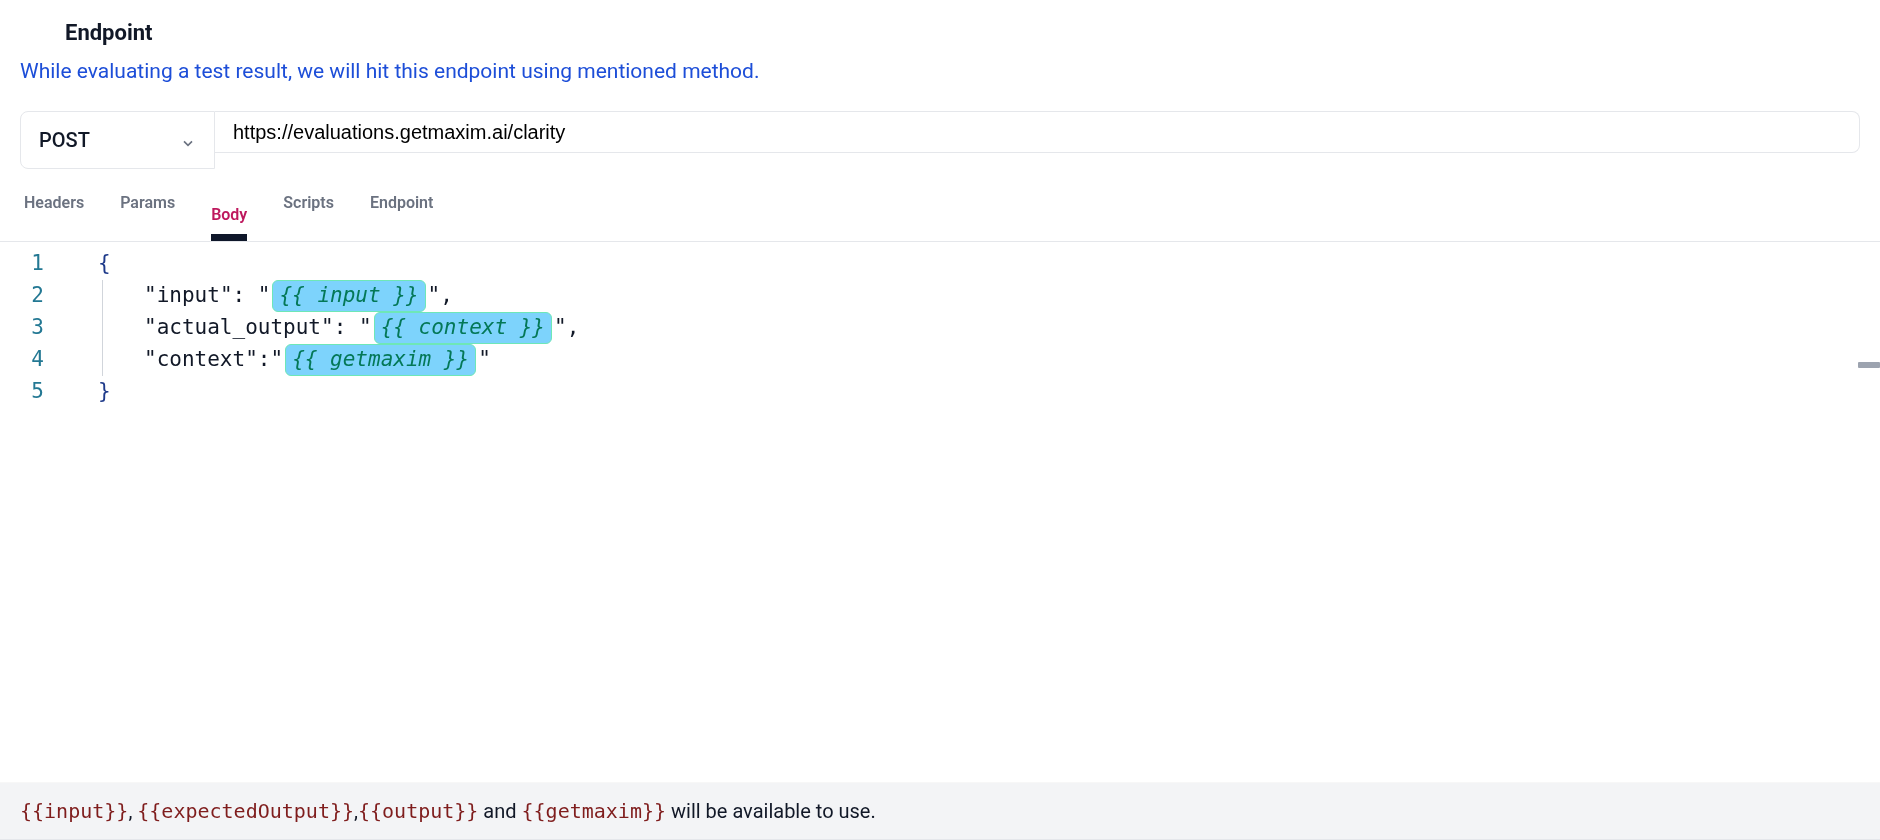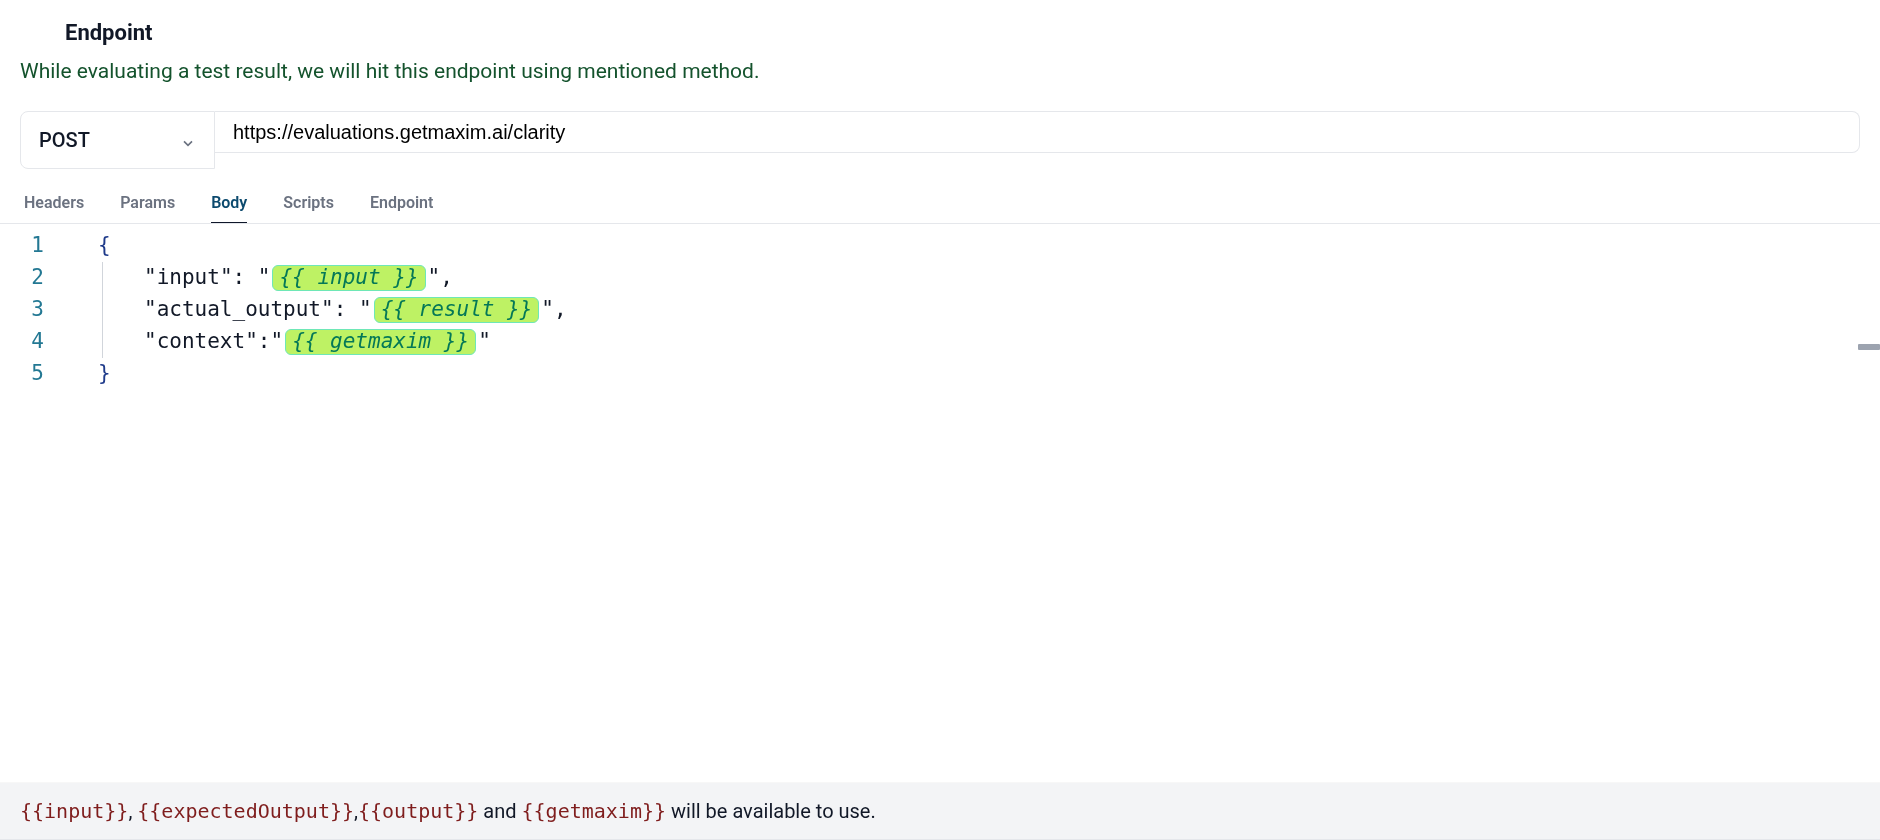--- a/index.html
+++ b/index.html
@@ -6,21 +6,21 @@
   html, body {
     margin: 0; padding: 0;
     font-family: -apple-system, BlinkMacSystemFont, "Segoe UI", Roboto, Helvetica, Arial, sans-serif;
     color: #111827;
     background: #fff;
     width: 1880px;
     height: 840px;
   }
   .wrap { width: 1880px; height: 840px; position: relative; padding: 0 20px 0 20px; }
   .title { font-size: 22px; font-weight: 700; padding-top: 20px; margin-left: 45px; }
-  .subtitle { font-size: 21px; color: #14532d; margin-top: 14px; }
+  .subtitle { font-size: 21px; color: #1d4ed8; margin-top: 14px; }
   .inputs-row { display: flex; gap: 0; margin-top: 28px; }
   .method-select {
     height: 58px; min-width: 195px;
     border: 1px solid #E5E7EB; border-radius: 8px 0 0 8px;
     display: flex; align-items: center; justify-content: space-between;
     padding: 0 18px; font-size: 20px; font-weight: 500;
     cursor: pointer;
     background: #fff;
   }
   .chevron { width: 16px; height: 16px; color: #6B7280; }
@@ -30,21 +30,21 @@
     border-radius: 0 8px 8px 0;
     padding: 0 18px; font-size: 20px;
     outline: none; background: #fff;
   }
   .tabs {
     display: flex; gap: 36px; margin-top: 24px;
     font-size: 16px; font-weight: 600;
     padding: 0 4px;
   }
   .tab { color: #6B7280; padding-bottom: 10px; cursor: pointer; }
-  .tab.active { color: #0c4a6e; border-bottom: 2px solid #0f172a; }
+  .tab.active { color: #be185d; border-bottom: 8px solid #0f172a; margin-top: 12px; }
   .editor-region {
     border-top: 1px solid #E5E7EB;
     margin-top: -1px;
     margin-left: -20px; margin-right: -20px;
     padding: 6px 0 0 0;
     background: #fff;
     position: relative;
     height: 374px;
   }
   .editor {
@@ -65,24 +65,24 @@
   .code-line { height: 32px; display:flex; align-items:center; white-space: pre; position: relative; padding-left: 12px;}
   .brace { color: #1E3A8A; }
   .string { color: #111827; }
   .punct { color: #111827; }
   .indent-guide {
     position: absolute; left: 46px; top: 32px; width: 0; height: 96px;
     border-left: 1px solid #D1D5DB;
   }
   .chip {
     display: inline-flex; align-items:center;
-    border: 1px solid #6EE7B7; background: #bef264;
+    border: 1px solid #6EE7B7; background: #7dd3fc;
     border-radius: 6px; padding: 0 6px;
     color: #047857; font-style: italic;
-    height: 26px; margin: 0 2px;
+    height: 32px; margin: 0 2px;
     white-space: pre;
   }
   .minimap-mark {
     position: absolute; right: 0; top: 120px;
     width: 22px; height: 6px; background: #9CA3AF; border-radius: 1px;
   }
   .footer {
     position: absolute; left: 0; right: 0; bottom: 0;
     background: #F3F4F6;
     border-top: 1px solid #F7F7F7;
@@ -134,21 +134,21 @@
 
         <div class="code-line">
           <span class="brace" style="padding-left:30px">{</span>
         </div>
 
         <div class="code-line" style="padding-left:88px">
           <span class="string">"</span><span class="string">input</span><span class="string">"</span><span class="punct">: "</span><span class="chip">{{ input }}</span><span class="punct">",</span>
         </div>
 
         <div class="code-line" style="padding-left:88px">
-          <span class="string">"</span><span class="string">actual_output</span><span class="string">"</span><span class="punct">: "</span><span class="chip">{{ result }}</span><span class="punct">",</span>
+          <span class="string">"</span><span class="string">actual_output</span><span class="string">"</span><span class="punct">: "</span><span class="chip">{{ context }}</span><span class="punct">",</span>
         </div>
 
         <div class="code-line" style="padding-left:88px">
           <span class="string">"</span><span class="string">context</span><span class="string">"</span><span class="punct">:"</span><span class="chip">{{ getmaxim }}</span><span class="punct">"</span>
         </div>
 
         <div class="code-line">
           <span class="brace" style="padding-left:30px">}</span>
         </div>
       </div>

